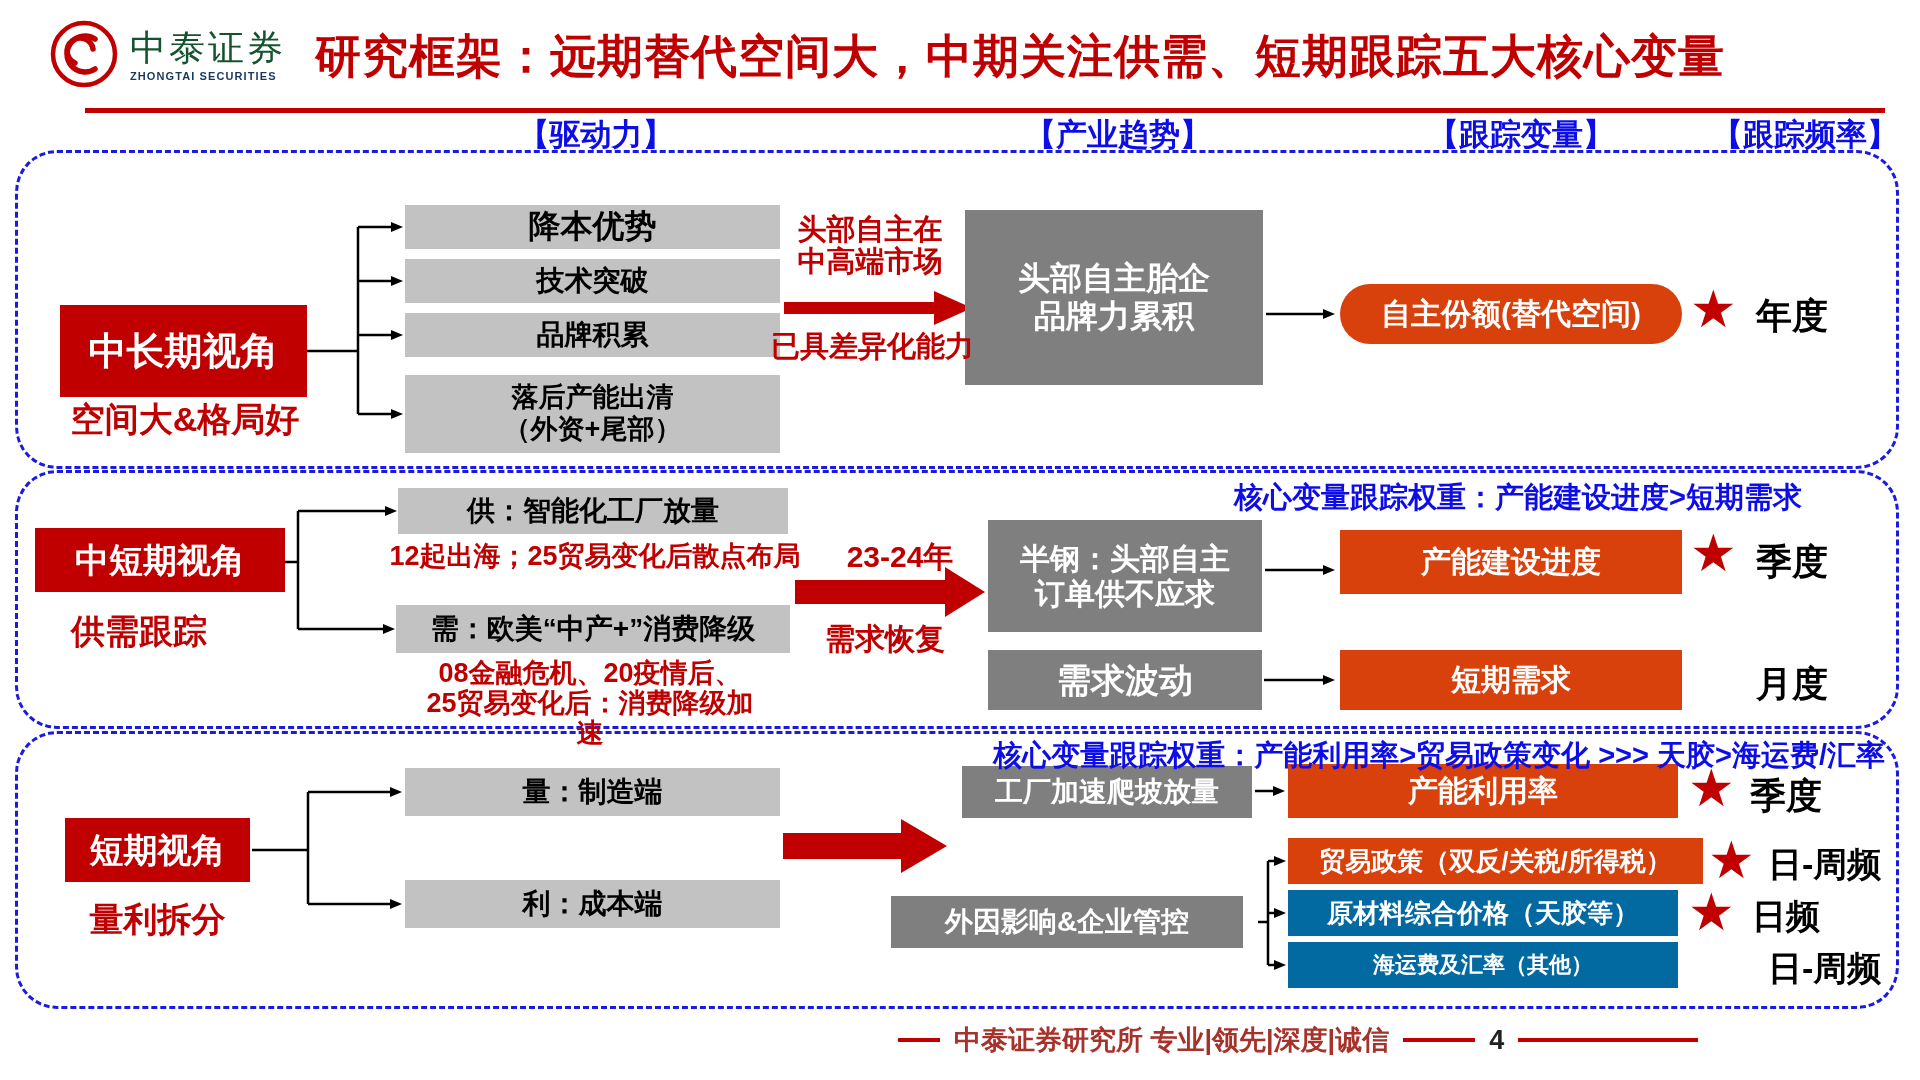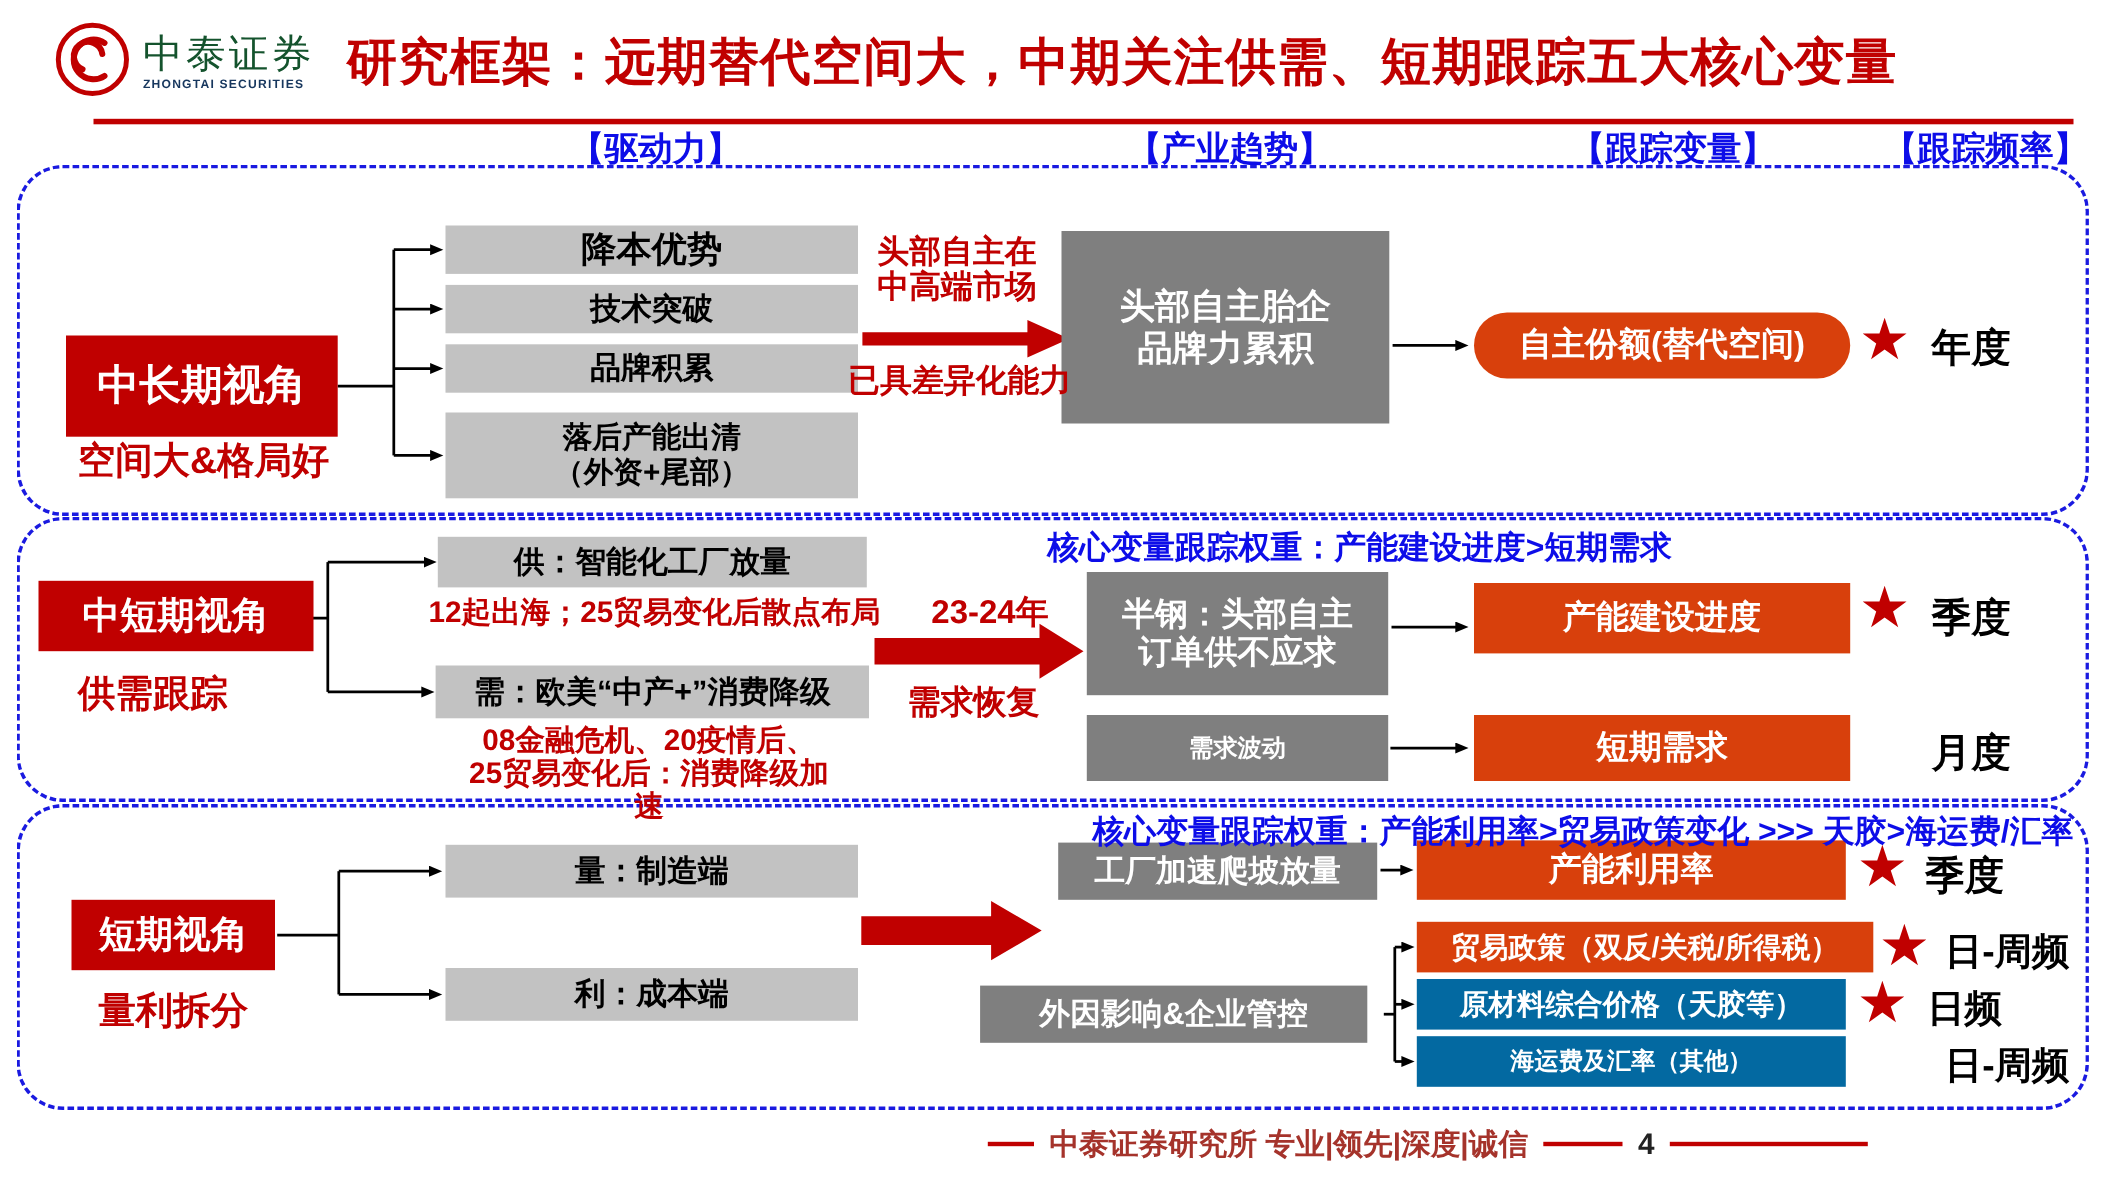--- a/index.html
+++ b/index.html
@@ -114,42 +114,42 @@
 中高端市场</div>
   <div class="note" style="left:750px;top:330px;width:245px;font-size:29px;">已具差异化能力</div>
 
   <div class="box dark ml" style="left:965px;top:210px;width:298px;height:175px;font-size:32px;">头部自主胎企
 品牌力累积</div>
 
   <div class="box orange" style="left:1340px;top:284px;width:342px;height:60px;font-size:30px;border-radius:30px;">自主份额(替代空间)</div>
   <span class="star" style="left:1690px;top:283px;">★</span>
   <div class="freq" style="left:1756px;top:292px;">年度</div>
 
-  <div class="bluenote" style="left:952px;top:478px;width:850px;font-size:29px;text-align:left;">核心变量跟踪权重：产能建设进度&gt;短期需求</div>
+  <div class="bluenote" style="left:952px;top:478px;width:850px;font-size:29px;text-align:right;">核心变量跟踪权重：产能建设进度&gt;短期需求</div>
 
   <div class="box redbg" style="left:35px;top:528px;width:250px;height:64px;font-size:34px;">中短期视角</div>
   <div class="note" style="left:35px;top:612px;width:208px;font-size:34px;">供需跟踪</div>
 
   <div class="box gray" style="left:398px;top:488px;width:390px;height:46px;font-size:28px;">供：智能化工厂放量</div>
   <div class="note" style="left:330px;top:541px;width:530px;font-size:27px;">12起出海；25贸易变化后散点布局</div>
   <div class="box gray" style="left:396px;top:605px;width:394px;height:48px;font-size:28px;">需：欧美“中产+”消费降级</div>
   <div class="note ml" style="left:350px;top:658px;width:480px;font-size:27px;">08金融危机、20疫情后、
 25贸易变化后：消费降级加
 速</div>
 
   <div class="note" style="left:835px;top:540px;width:130px;font-size:30px;">23-24年</div>
   <div class="note" style="left:820px;top:622px;width:130px;font-size:30px;">需求恢复</div>
 
   <div class="box dark ml" style="left:988px;top:520px;width:274px;height:112px;font-size:30px;">半钢：头部自主
 订单供不应求</div>
   <div class="box orange" style="left:1340px;top:530px;width:342px;height:64px;font-size:30px;">产能建设进度</div>
   <span class="star" style="left:1690px;top:527px;">★</span>
   <div class="freq" style="left:1756px;top:538px;">季度</div>
 
-  <div class="box dark" style="left:988px;top:650px;width:274px;height:60px;font-size:22px;">需求波动</div>
+  <div class="box dark" style="left:988px;top:650px;width:274px;height:60px;font-size:34px;">需求波动</div>
   <div class="box orange" style="left:1340px;top:650px;width:342px;height:60px;font-size:30px;">短期需求</div>
   <div class="freq" style="left:1756px;top:660px;">月度</div>
 
   <div class="bluenote" style="left:880px;top:736px;width:1005px;font-size:29px;text-align:right;">核心变量跟踪权重：产能利用率&gt;贸易政策变化 &gt;&gt;&gt; 天胶&gt;海运费/汇率</div>
 
   <div class="box redbg" style="left:65px;top:818px;width:185px;height:64px;font-size:34px;">短期视角</div>
   <div class="note" style="left:40px;top:900px;width:235px;font-size:34px;">量利拆分</div>
 
   <div class="box gray" style="left:405px;top:768px;width:375px;height:48px;font-size:28px;">量：制造端</div>
   <div class="box gray" style="left:405px;top:880px;width:375px;height:48px;font-size:28px;">利：成本端</div>

